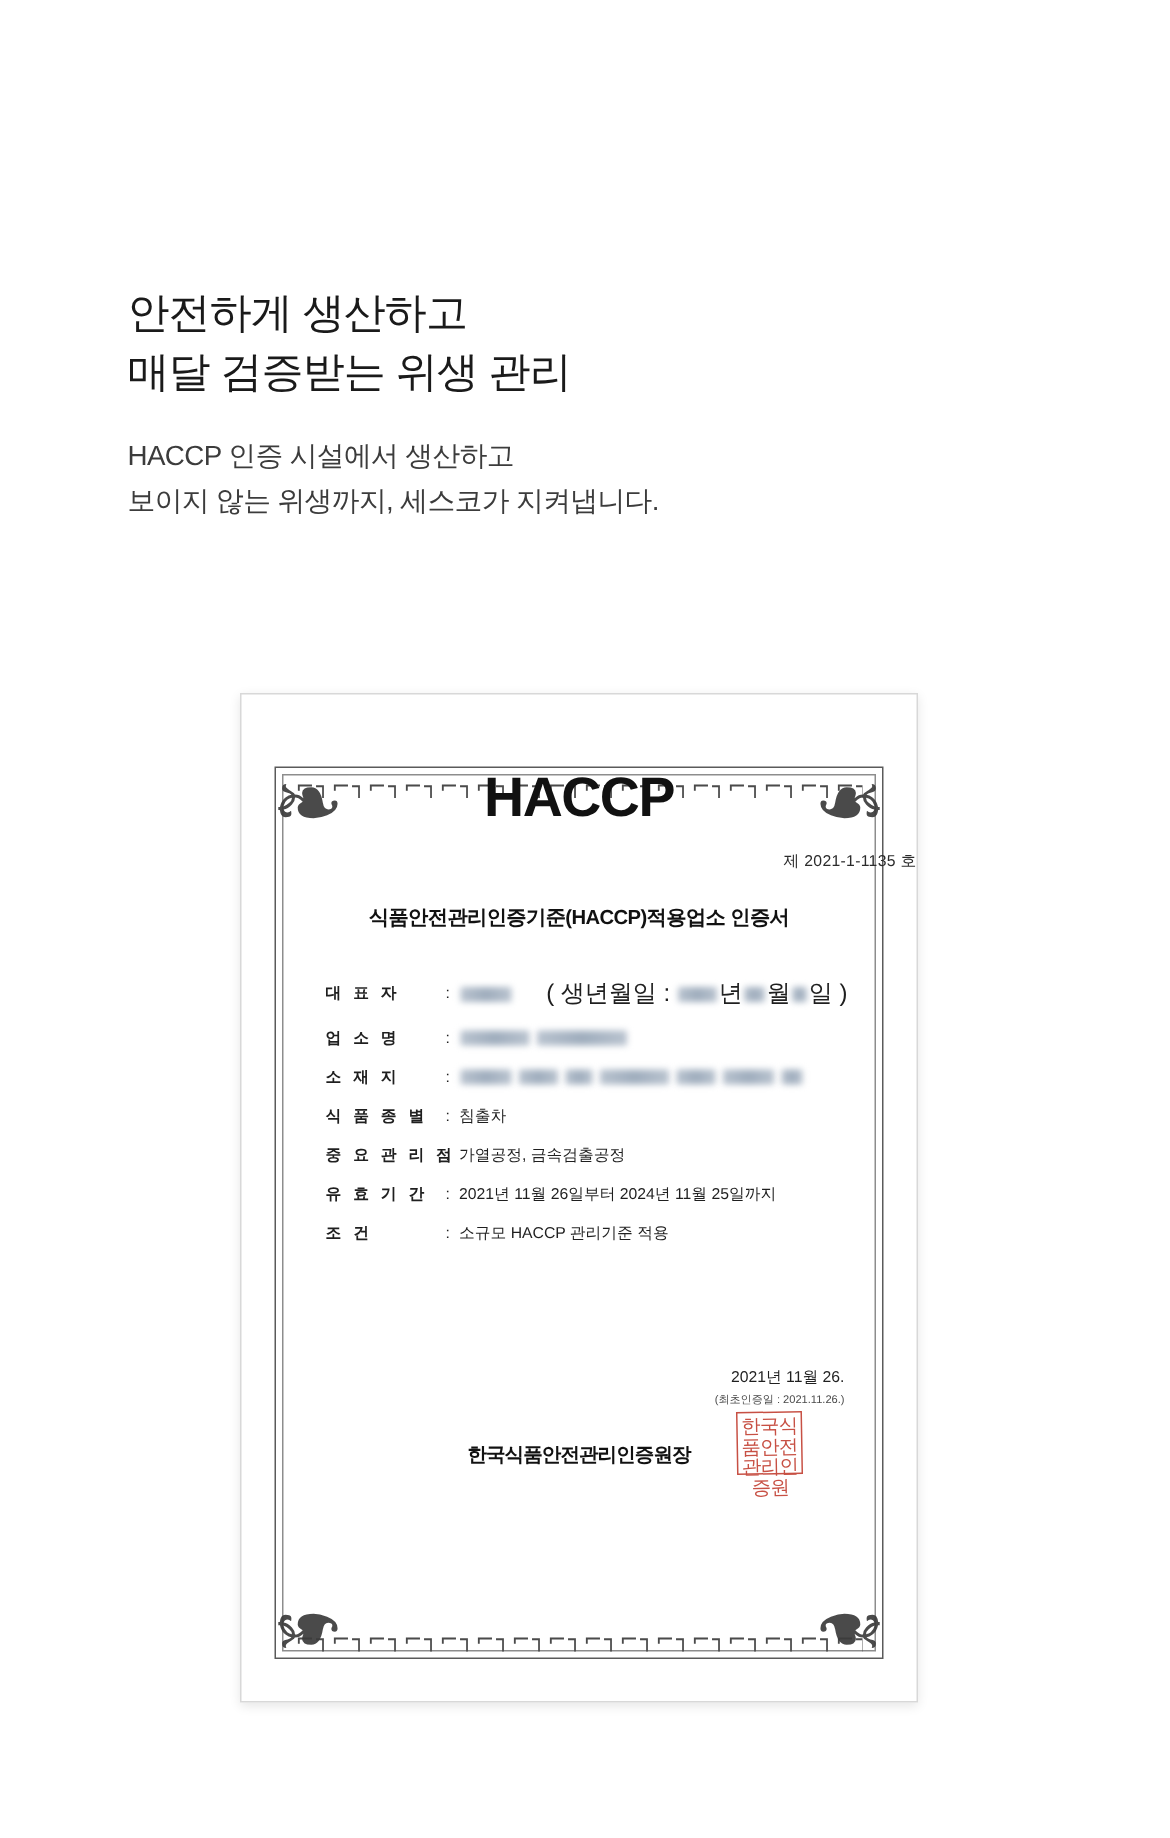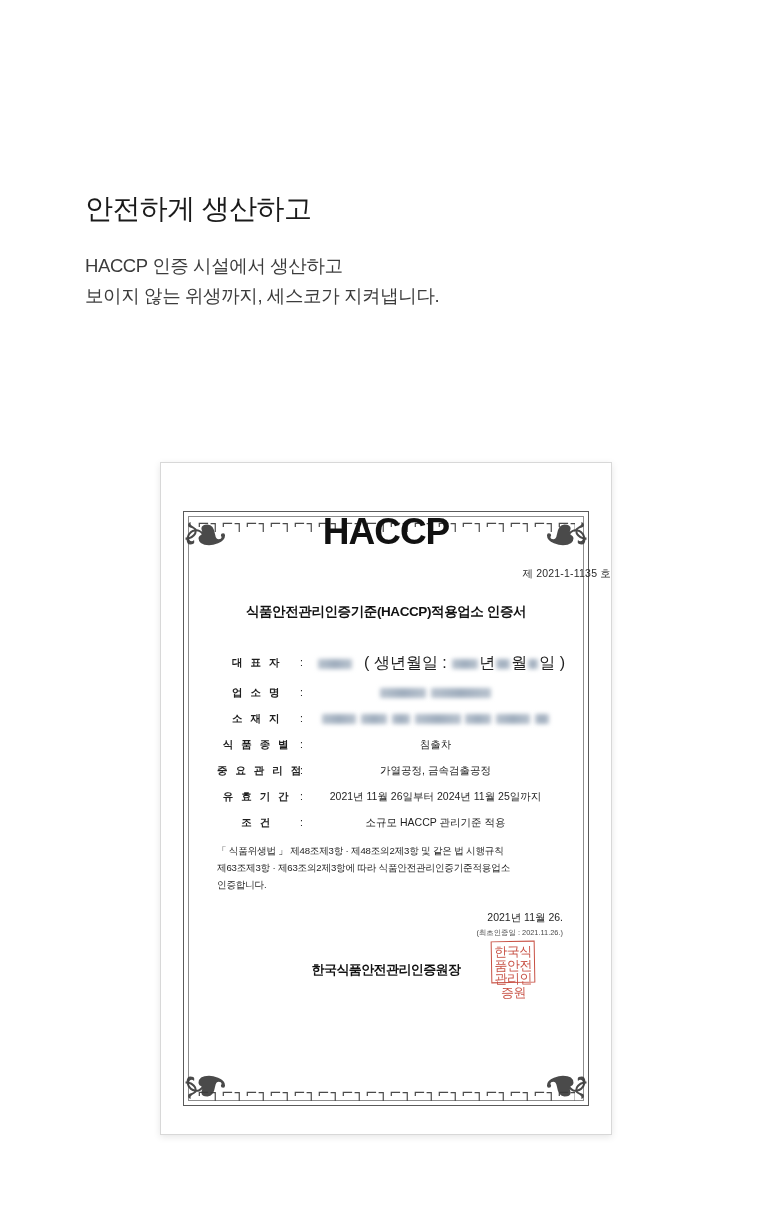--- a/index.html
+++ b/index.html
@@ -141,21 +141,20 @@
     right: 46px;
     top: 190px;
   }
   .frow {
     display: flex;
     align-items: center;
     margin-bottom: 13.5px;
     font-size: 10.5px;
     color: #1f1f1f;
     line-height: 1.2;
-    text-align: center;
   }
   .flabel {
     width: 80px;
     flex: 0 0 80px;
     font-weight: bold;
     letter-spacing: 2.5px;
     white-space: nowrap;
   }
   .fcolon { width: 9px; flex: 0 0 9px; }
   .fval { flex: 1 1 auto; white-space: nowrap; }
@@ -231,20 +230,21 @@
     transform: rotate(-1deg);
     font-family: "DejaVu Serif", serif;
   }
 </style>
 </head>
 <body>
 
 <div class="hero">
   <h1 class="hero-title">
     <span>안전하게 생산하고</span><br>
+    <span>매달 검증받는 위생 관리</span>
   </h1>
   <p class="hero-sub">
     <span>HACCP 인증 시설에서 생산하고</span><br>
     <span>보이지 않는 위생까지, 세스코가 지켜냅니다.</span>
   </p>
 </div>
 
 <div class="cert-wrap">
   <div class="cert-card">
 
@@ -317,25 +317,20 @@
       </div>
 
       <div class="frow">
         <span class="flabel">조          건</span>
         <span class="fcolon">:</span>
         <span class="fval">소규모 HACCP 관리기준 적용</span>
       </div>
 
     </div>
 
-    <div class="legal">
-      <span>「 식품위생법 」 제48조제3항 · 제48조의2제3항 및 같은 법 시행규칙</span><br>
-      <span>제63조제3항 · 제63조의2제3항에 따라 식품안전관리인증기준적용업소</span><br>
-      <span>인증합니다.</span>
-    </div>
 
     <div class="date-block">
       <div class="date-main">2021년 11월 26.</div>
       <div class="date-sub">(최초인증일 : 2021.11.26.)</div>
     </div>
 
     <div class="issuer">한국식품안전관리인증원장</div>
     <div class="seal">한국식품안전관리인증원</div>
 
   </div>

